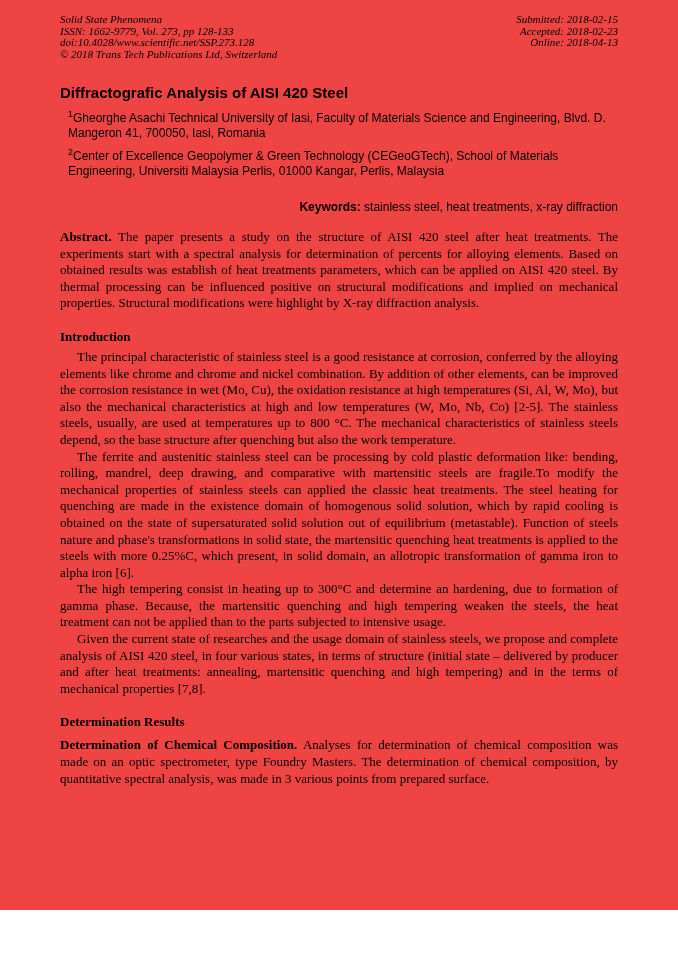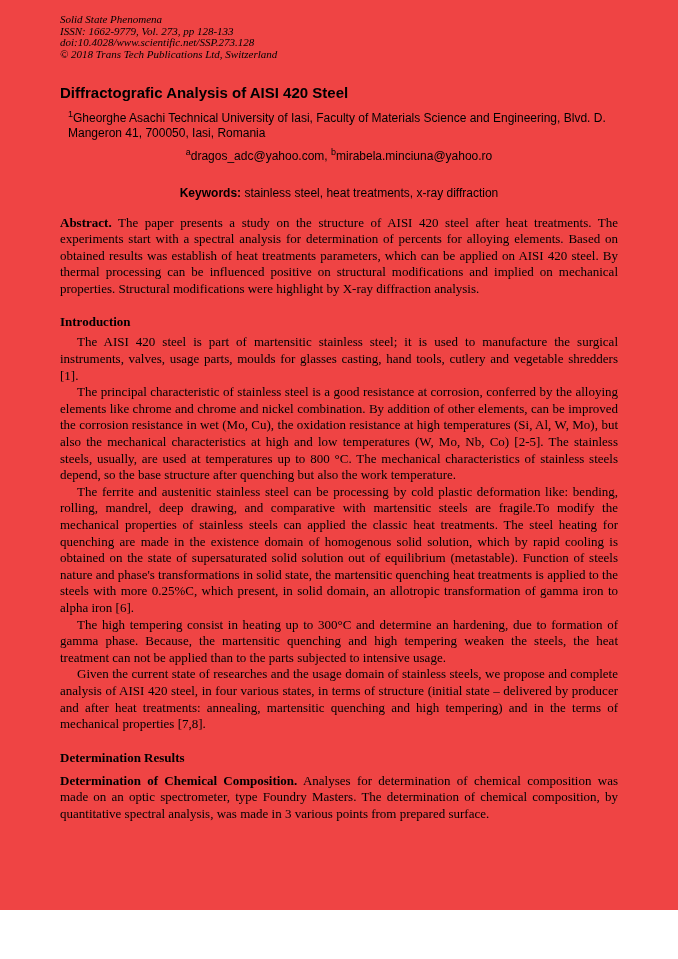--- a/index.html
+++ b/index.html
@@ -60,21 +60,21 @@
     font-size: 12px;
     line-height: 14.5px;
   }
 
   
   .keywords {
     margin-top: 22px;
     font-family: "Liberation Sans", sans-serif;
     font-size: 12px;
     line-height: 15px;
-    text-align: center;
+    text-align: right;
   }
   .keywords .label { font-weight: bold; }
 
   
   .body-par {
     margin: 0;
     font-size: 13px;
     line-height: 16.6px;
     text-align: justify;
   }
@@ -97,43 +97,47 @@
 
 <div class="page">
 
   <div class="journal-header">
     <div class="left">
       <div>Solid State Phenomena</div>
       <div>ISSN: 1662-9779, Vol. 273, pp 128-133</div>
       <div>doi:10.4028/www.scientific.net/SSP.273.128</div>
       <div>© 2018 Trans Tech Publications Ltd, Switzerland</div>
     </div>
+    <div class="right">
+      <div>Submitted: 2018-02-15</div>
+      <div>Accepted: 2018-02-23</div>
+      <div>Online: 2018-04-13</div>
+    </div>
   </div>
 
   <div class="paper-title">Diffractografic Analysis of AISI 420 Steel</div>
 
 
   <div class="affiliation">
     <sup class="sup">1</sup><span>Gheorghe Asachi Technical University of Iasi, Faculty of Materials Science and Engineering, Blvd. D. Mangeron 41, 700050, Iasi, Romania</span>
   </div>
+  <div class="affiliation">
+    <sup class="sup">2</sup><span>Center of Excellence Geopolymer &amp; Green Technology (CEGeoGTech), School of Materials Engineering, Universiti Malaysia Perlis, 01000 Kangar, Perlis, Malaysia</span>
+  </div>
 
-  <div class="emails">
-    <sup class="sup">a</sup><span>dragos_adc@yahoo.com</span><span>, </span><sup class="sup">b</sup><span>mirabela.minciuna@yahoo.ro</span>
-  </div>
 
   <div class="keywords">
     <span class="label">Keywords:</span><span> stainless steel, heat treatments, x-ray diffraction</span>
   </div>
 
   <p class="body-par abstract">
     <span class="runin-label">Abstract.</span><span> The paper presents a study on the structure of AISI 420 steel after heat treatments. The experiments start with a spectral analysis for determination of percents for alloying elements. Based on obtained results was establish of heat treatments parameters, which can be applied on AISI 420 steel. By thermal processing can be influenced positive on structural modifications and implied on mechanical properties. Structural modifications were highlight by X-ray diffraction analysis.</span>
   </p>
 
   <div class="section-heading">Introduction</div>
-  <p class="body-par indented">The AISI 420 steel is part of martensitic stainless steel; it is used to manufacture the surgical instruments, valves, usage parts, moulds for glasses casting, hand tools, cutlery and vegetable shredders [1].</p>
   <p class="body-par indented">The principal characteristic of stainless steel is a good resistance at corrosion, conferred by the alloying elements like chrome and chrome and nickel combination. By addition of other elements, can be improved the corrosion resistance in wet (Mo, Cu), the oxidation resistance at high temperatures (Si, Al, W, Mo), but also the mechanical characteristics at high and low temperatures (W, Mo, Nb, Co) [2-5]. The stainless steels, usually, are used at temperatures up to 800 °C. The mechanical characteristics of stainless steels depend, so the base structure after quenching but also the work temperature.</p>
   <p class="body-par indented">The ferrite and austenitic stainless steel can be processing by cold plastic deformation like: bending, rolling, mandrel, deep drawing, and comparative with martensitic steels are fragile.To modify the mechanical properties of stainless steels can applied the classic heat treatments. The steel heating for quenching are made in the existence domain of homogenous solid solution, which by rapid cooling is obtained on the state of supersaturated solid solution out of equilibrium (metastable). Function of steels nature and phase's transformations in solid state, the martensitic quenching heat treatments is applied to the steels with more 0.25%C, which present, in solid domain, an allotropic transformation of gamma iron to alpha iron [6].</p>
   <p class="body-par indented">The high tempering consist in heating up to 300°C and determine an hardening, due to formation of gamma phase. Because, the martensitic quenching and high tempering weaken the steels, the heat treatment can not be applied than to the parts subjected to intensive usage.</p>
   <p class="body-par indented">Given the current state of researches and the usage domain of stainless steels, we propose and complete analysis of AISI 420 steel, in four various states, in terms of structure (initial state – delivered by producer and after heat treatments: annealing, martensitic quenching and high tempering) and in the terms of mechanical properties [7,8].</p>
 
   <div class="section-heading">Determination Results</div>
   <p class="body-par subsection-par">
     <span class="runin-label">Determination of Chemical Composition.</span><span> Analyses for determination of chemical composition was made on an optic spectrometer, type Foundry Masters. The determination of chemical composition, by quantitative spectral analysis, was made in 3 various points from prepared surface.</span>
   </p>
 

